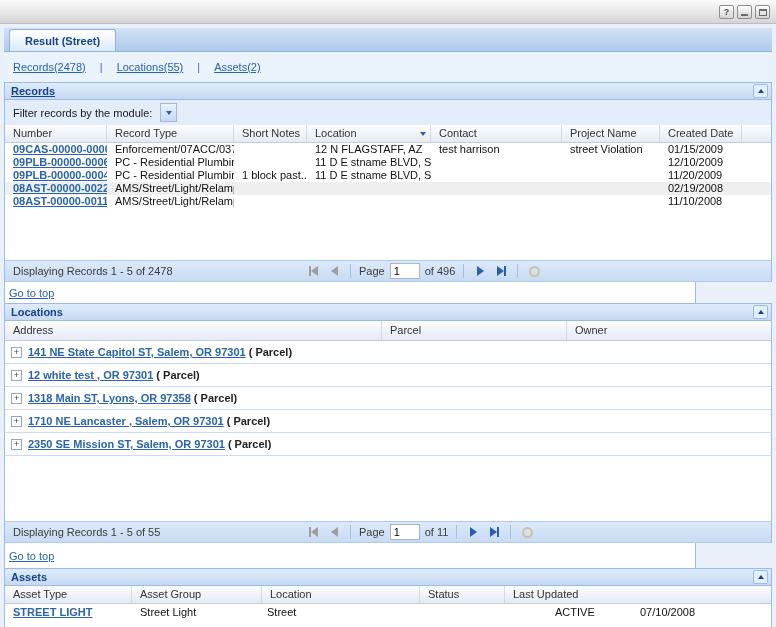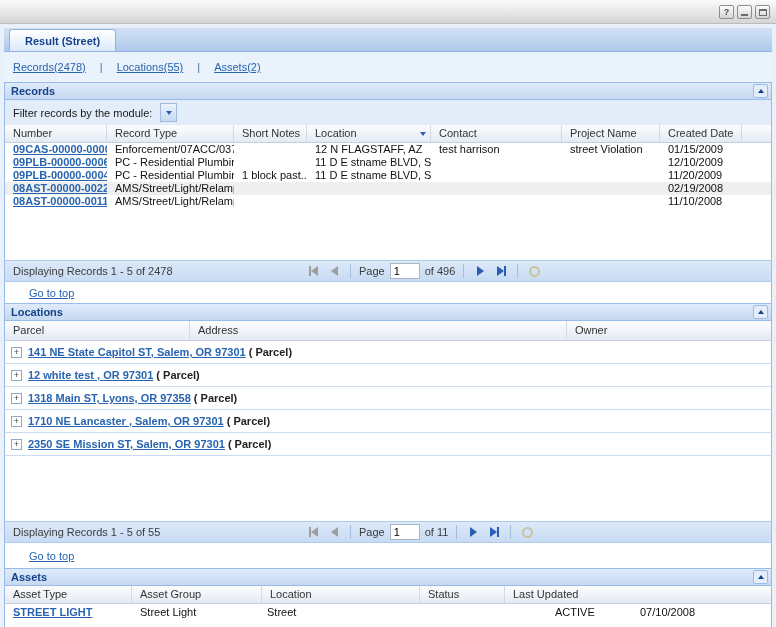--- a/index.html
+++ b/index.html
@@ -106,23 +106,23 @@
   .tri-r { width:0; height:0; border-top:5px solid transparent;
            border-bottom:5px solid transparent; border-left:7px solid #2A5DB5; }
   .bar-g { width:2px; height:10px; background:#9E9E9E; }
   .bar-b { width:2px; height:10px; background:#2A5DB5; }
   .vsep { width:1px; height:14px; background:#A4BEDC; margin:0 3px; }
   .page-input { width:30px; height:16px; border:1px solid #A9B4C4; font-size:11px;
                 font-family:"Liberation Sans", sans-serif; padding:0 3px; }
   .refresh { width:11px; height:11px; border:2px solid #CBC39B; border-radius:50%; }
 
   
-  .gototop { position:absolute; left:4px; width:768px; background:#fff;
+  .gototop { position:absolute; left:4px; width:692px; background:#fff;
              border-left:1px solid #99BBE8; border-right:1px solid #99BBE8;
-             display:flex; align-items:center; padding-left:24px; }
+             display:flex; align-items:center; padding-left:4px; }
   .gototop a { color:#2864B0; text-decoration:underline; cursor:pointer; }
 
   
   .loc-row { display:flex; align-items:center; height:23px;
              border-bottom:1px solid #CBDCF2; padding-left:6px;
              font-weight:bold; white-space:nowrap; overflow:hidden; }
   .plusbox { display:inline-flex; width:11px; height:11px; border:1px solid #8FA9C9;
              background:#fff; color:#444; font-size:9px; line-height:9px;
              align-items:center; justify-content:center; margin-right:6px;
              cursor:pointer; font-weight:normal; }
@@ -155,21 +155,21 @@
   </div>
 
   <div class="links-row">
     <a>Records(2478)</a>
     <span class="sep">|</span>
     <a>Locations(55)</a>
     <span class="sep">|</span>
     <a>Assets(2)</a>
   </div>
 
-  <div class="sec-header" style="top:82px;">
+  <div class="sec-header" style="top:82px;text-decoration:underline;">
     <span>Records</span>
     <div class="tool">
         <span class="up-arrow"></span>
       </div>
   </div>
 
   <div class="filter-row">
     <span>Filter records by the module:</span>
     <div class="combo">
       <div class="combo-trigger">
@@ -274,22 +274,22 @@
   </div>
 
   <div class="sec-header" style="top:303px;">
     <span>Locations</span>
     <div class="tool">
         <span class="up-arrow"></span>
       </div>
   </div>
 
   <div class="grid-head" style="top:321px; height:20px; line-height:19px;">
+    <div class="hc lc0">Address</div>
     <div class="hc lc1">Parcel</div>
-    <div class="hc lc0">Address</div>
     <div class="hc lc2">Owner</div>
   </div>
 
   <div class="body-white" style="top:341px; height:180px;">
     <div class="loc-row">
       <span class="plusbox"></span>
       <a>141 NE State Capitol ST, Salem, OR 97301</a>
       <span class="parcel-suffix">( Parcel)</span>
     </div>
     <div class="loc-row">

